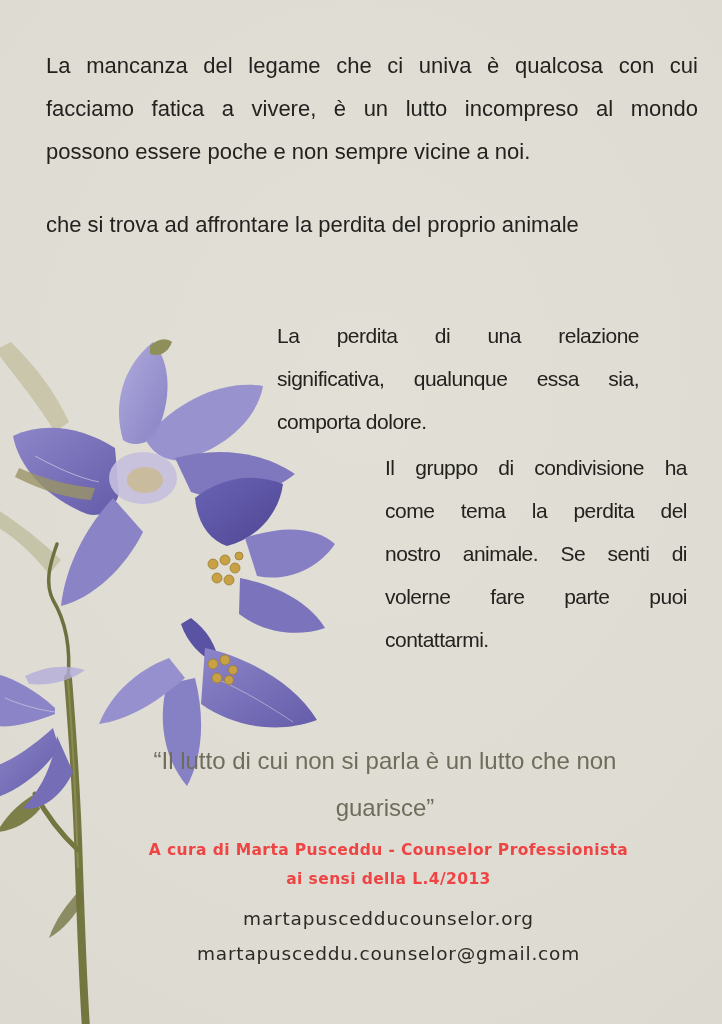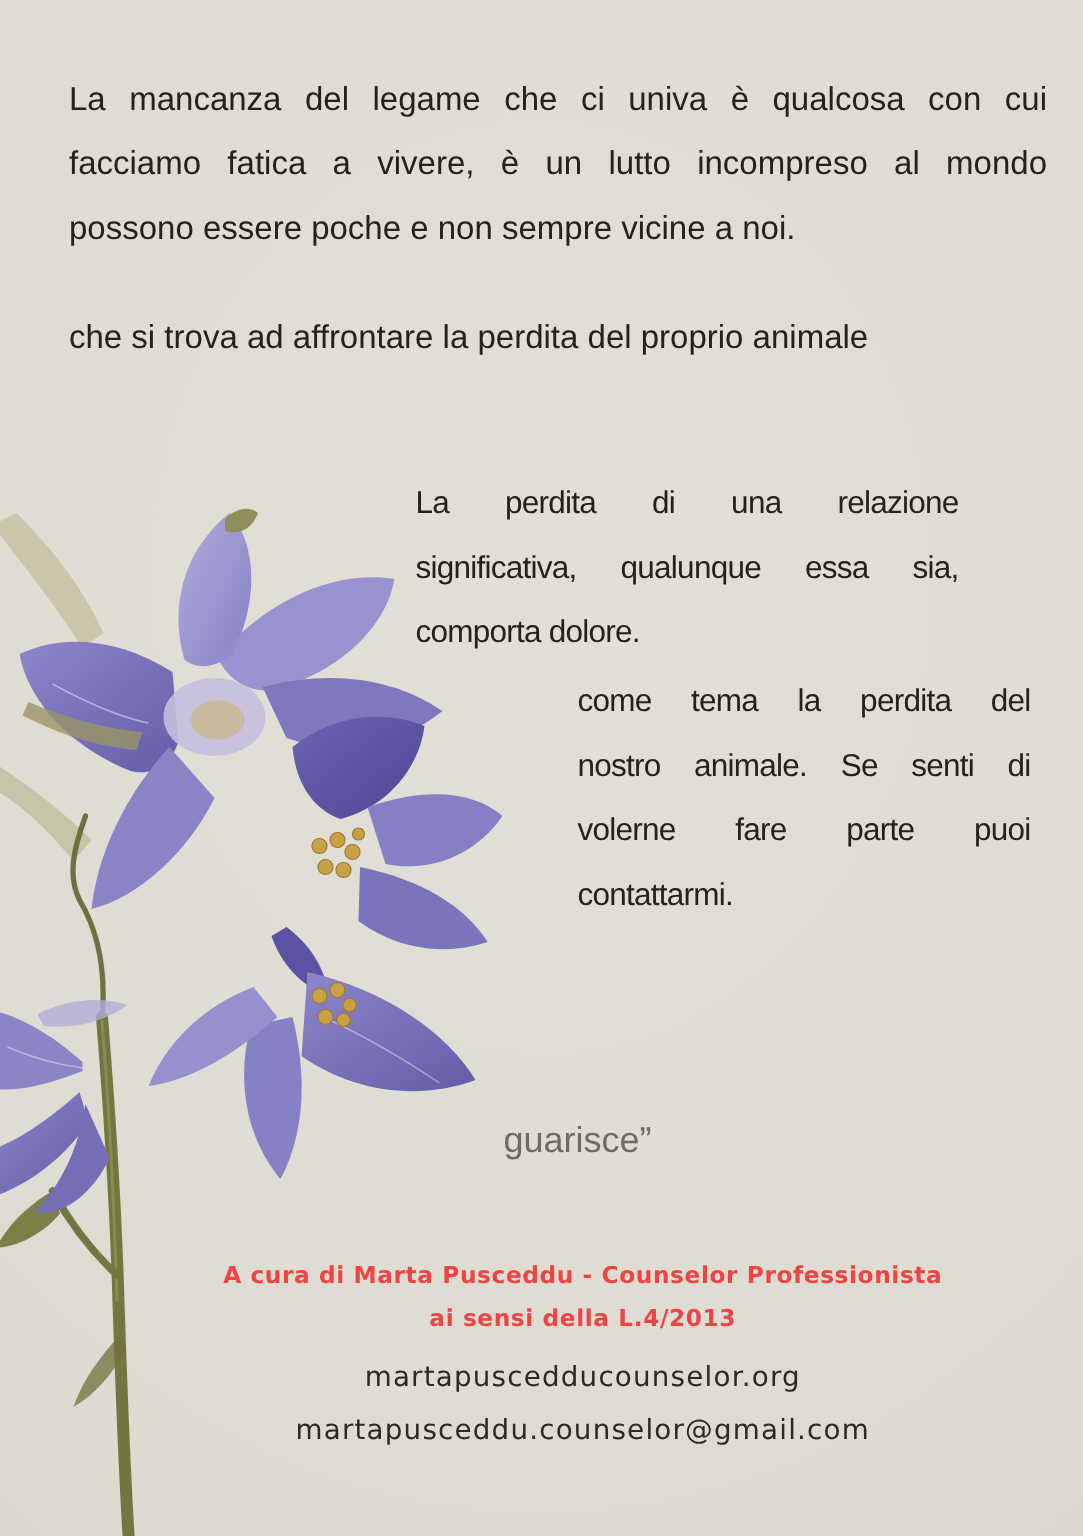--- a/index.html
+++ b/index.html
@@ -148,27 +148,29 @@
     <div class="line">che si trova ad affrontare la perdita del proprio animale</div>
   </div>
 
 <div id="loss-para" class="block body-text justify">
     <div class="line">La perdita di una relazione</div>
     <div class="line">significativa, qualunque essa sia,</div>
     <div class="line">comporta dolore.</div>
   </div>
 
 <div id="group-para" class="block body-text justify">
+    <div class="line">Il gruppo di condivisione ha</div>
     <div class="line">come tema la perdita del</div>
     <div class="line">nostro animale. Se senti di</div>
     <div class="line">volerne fare parte puoi</div>
     <div class="line">contattarmi.</div>
   </div>
 
 <div id="quote" class="block center">
+    <div class="line">“Il lutto di cui non si parla è un lutto che non</div>
     <div class="line">guarisce”</div>
   </div>
 
 <div id="credits" class="block center">
     <div class="line">A cura di Marta Pusceddu - Counselor Professionista</div>
     <div class="line">ai sensi della L.4/2013</div>
   </div>
 
 <div id="contact" class="block center">
     <div class="line">martapuscedducounselor.org</div>

